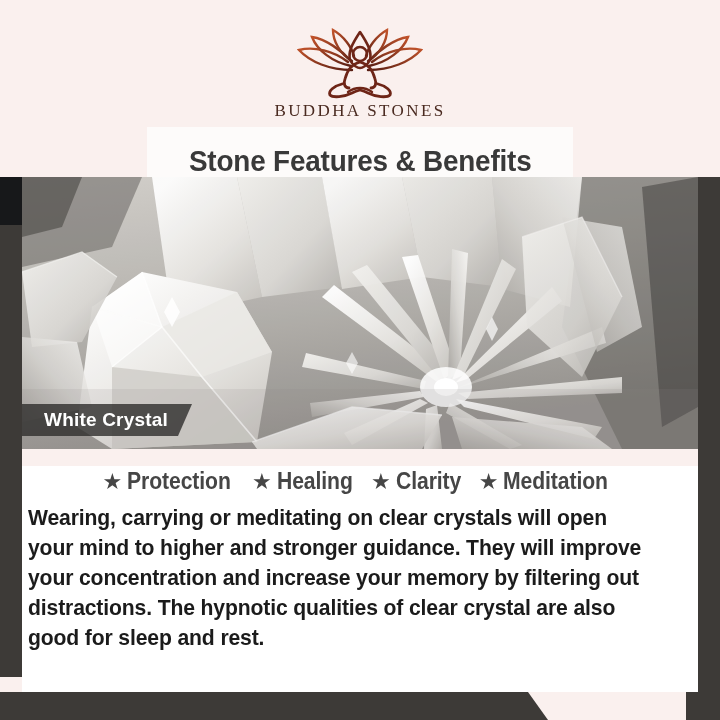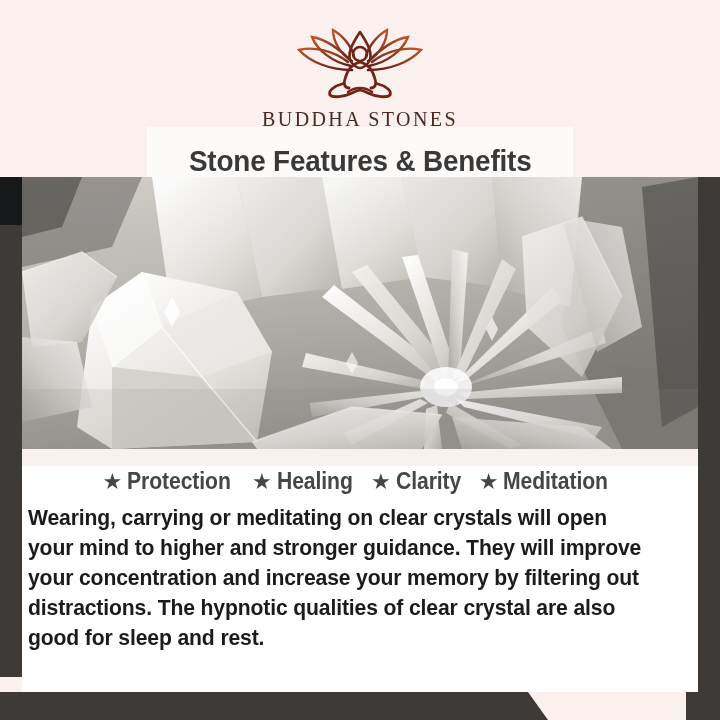--- a/index.html
+++ b/index.html
@@ -77,23 +77,23 @@
     display: flex;
     flex-direction: column;
     align-items: center;
   }
   .logo-mark {
     width: 140px;
     height: 74px;
     display: block;
   }
   .logo-text {
-    margin-top: 8px;
+    margin-top: 1px;
     font-family: "Liberation Serif", serif;
-    font-size: 20px;
+    font-size: 17px;
     letter-spacing: 2.4px;
     color: #4a2a20;
     font-weight: 400;
     white-space: nowrap;
   }
 
   .title-banner {
     position: absolute;
     left: 147px;
     top: 127px;
@@ -344,20 +344,23 @@
 
       <polygon points="150,120 158,135 150,150 142,135" fill="#ffffff" opacity="0.85"></polygon>
       <polygon points="470,140 476,152 470,164 464,152" fill="#ffffff" opacity="0.7"></polygon>
       <polygon points="330,175 336,186 330,197 324,186" fill="#ffffff" opacity="0.6"></polygon>
 
       <rect width="676" height="272" fill="#ffffff" opacity="0.06"></rect>
       <rect width="676" height="60" y="212" fill="#8d8a86" opacity="0.14"></rect>
     </svg>
   </div>
 
+  <div class="stone-label">
+    <span class="stone-label-text">White Crystal</span>
+  </div>
 
   <div class="body-panel"></div>
   <div class="cream-strip"></div>
 
   <div class="benefits">
     <span class="benefit">
       <span class="star">★</span>
       <span class="blabel">Protection</span>
     </span>
     <span class="benefit">

